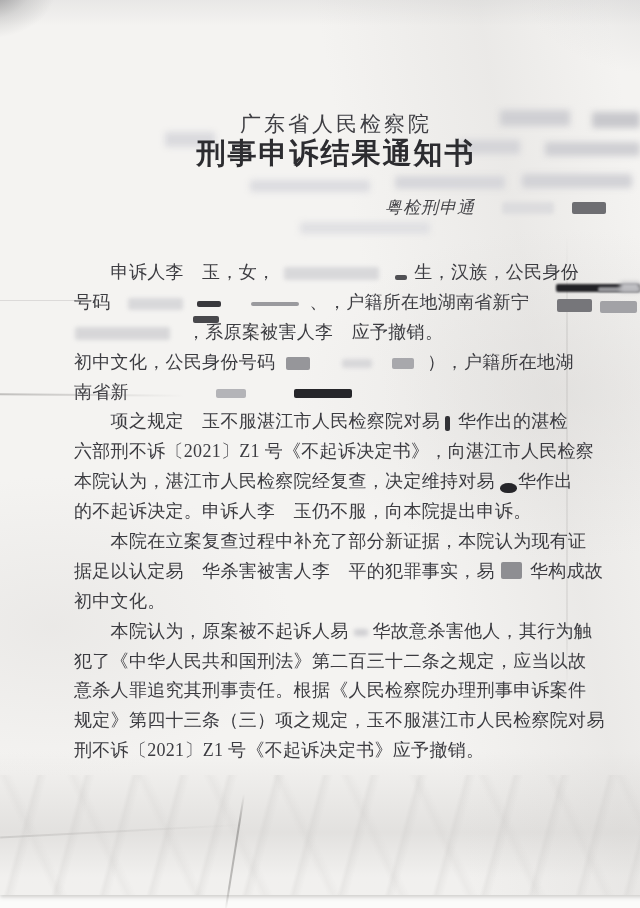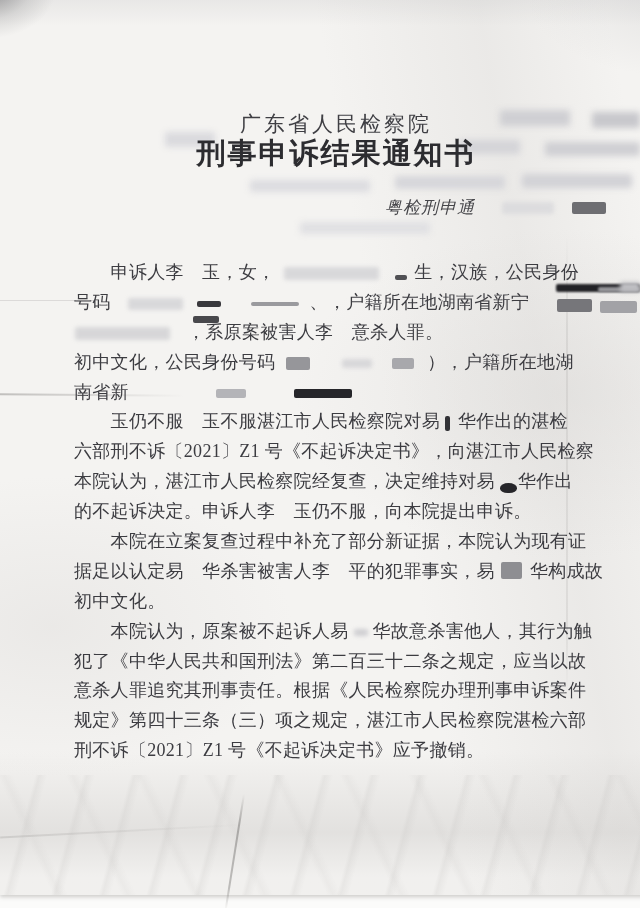--- a/index.html
+++ b/index.html
@@ -102,30 +102,30 @@
     <div class="doc-title">刑事申诉结果通知书</div>
 
     <div class="doc-no">
       <span>粤检刑申通</span>
       <span id="docno-redactions"><span class="rd sp" style="width: 24px;"></span><span class="rd blur" style="width: 52px; height: 12px; background: rgb(217, 217, 220); vertical-align: middle;"></span><span class="rd sp" style="width: 14px;"></span><span class="rd solid" style="width: 34px; height: 12px; background: rgb(110, 110, 114); vertical-align: middle;"></span></span>
     </div>
 
     <div class="body-block" id="body-lines">
         <div class="line"><span class="tx">　　申诉人李　玉，女，</span><span class="rd sp" style="width: 6px;"></span><span class="rd blur" style="width: 95px; height: 13px; background: rgb(210, 210, 213); vertical-align: middle;"></span><span class="rd sp" style="width: 12px;"></span><span class="rd solid" style="width: 12px; height: 5px; background: rgb(80, 80, 84); vertical-align: -2px;"></span><span class="rd sp" style="width: 4px;"></span><span class="tx">生，汉族，公民身份</span></div>
         <div class="line"><span class="tx">号码</span><span class="rd sp" style="width: 14px;"></span><span class="rd blur" style="width: 55px; height: 12px; background: rgb(210, 210, 213); vertical-align: middle;"></span><span class="rd sp" style="width: 10px;"></span><span class="rd solid" style="width: 24px; height: 6px; background: rgb(57, 57, 61); vertical-align: middle;"></span><span class="rd sp" style="width: 26px;"></span><span class="rd solid" style="width: 48px; height: 4px; background: rgb(154, 154, 158); vertical-align: middle;"></span><span class="rd sp" style="width: 8px;"></span><span class="tx">、，户籍所在地湖南省新宁</span></div>
-        <div class="line"><span class="rd blur" style="width: 95px; height: 13px; background: rgb(208, 208, 211); vertical-align: middle;"></span><span class="rd sp" style="width: 14px;"></span><span class="tx">，系原案被害人李　意杀人罪。</span></div>
+        <div class="line"><span class="rd blur" style="width: 95px; height: 13px; background: rgb(208, 208, 211); vertical-align: middle;"></span><span class="rd sp" style="width: 14px;"></span><span class="tx">，系原案被害人李　应予撤销。</span></div>
         <div class="line"><span class="tx">初中文化，公民身份号码</span><span class="rd sp" style="width: 8px;"></span><span class="rd solid" style="width: 24px; height: 13px; background: rgb(150, 150, 154); vertical-align: middle;"></span><span class="rd sp" style="width: 28px;"></span><span class="rd blur" style="width: 30px; height: 9px; background: rgb(210, 210, 213); vertical-align: middle;"></span><span class="rd sp" style="width: 16px;"></span><span class="rd solid" style="width: 22px; height: 11px; background: rgb(168, 168, 172); vertical-align: middle;"></span><span class="rd sp" style="width: 10px;"></span><span class="tx">），户籍所在地湖</span></div>
         <div class="line"><span class="tx">南省新</span><span class="rd sp" style="width: 84px;"></span><span class="rd solid" style="width: 30px; height: 9px; background: rgb(180, 180, 184); vertical-align: middle;"></span><span class="rd sp" style="width: 44px;"></span><span class="rd solid" style="width: 58px; height: 9px; background: rgb(38, 38, 42); vertical-align: middle;"></span></div>
-        <div class="line"><span class="tx">　　玉仍不服　玉不服湛江市人民检察院对易</span><span class="rd sp" style="width: 2px;"></span><span class="rd solid" style="width: 5px; height: 15px; background: rgb(50, 50, 54); vertical-align: middle;"></span><span class="rd sp" style="width: 5px;"></span><span class="tx">华作出的湛检</span></div>
+        <div class="line"><span class="tx">　　项之规定　玉不服湛江市人民检察院对易</span><span class="rd sp" style="width: 2px;"></span><span class="rd solid" style="width: 5px; height: 15px; background: rgb(50, 50, 54); vertical-align: middle;"></span><span class="rd sp" style="width: 5px;"></span><span class="tx">华作出的湛检</span></div>
         <div class="line"><span class="tx">六部刑不诉〔2021〕Z1 号《不起诉决定书》，向湛江市人民检察</span></div>
         <div class="line"><span class="tx">本院认为，湛江市人民检察院经复查，决定维持对易</span><span class="rd sp" style="width: 2px;"></span><span class="rd solid" style="width: 17px; height: 10px; background: rgb(38, 38, 42); border-radius: 50% 50% 45% 45%; vertical-align: -6px;"></span><span class="tx">华作出</span></div>
         <div class="line"><span class="tx">的不起诉决定。申诉人李　玉仍不服，向本院提出申诉。</span></div>
         <div class="line"><span class="tx">　　本院在立案复查过程中补充了部分新证据，本院认为现有证</span></div>
         <div class="line"><span class="tx">据足以认定易　华杀害被害人李　平的犯罪事实，易</span><span class="rd sp" style="width: 3px;"></span><span class="rd solid" style="width: 21px; height: 17px; background: rgb(142, 142, 146); vertical-align: -2px;"></span><span class="rd sp" style="width: 5px;"></span><span class="tx">华构成故</span></div>
         <div class="line"><span class="tx">初中文化。</span></div>
         <div class="line"><span class="tx">　　本院认为，原案被不起诉人易</span><span class="rd sp" style="width: 2px;"></span><span class="rd blur" style="width: 14px; height: 7px; background: rgb(198, 198, 202); vertical-align: middle;"></span><span class="rd sp" style="width: 2px;"></span><span class="tx">华故意杀害他人，其行为触</span></div>
         <div class="line"><span class="tx">犯了《中华人民共和国刑法》第二百三十二条之规定，应当以故</span></div>
         <div class="line"><span class="tx">意杀人罪追究其刑事责任。根据《人民检察院办理刑事申诉案件</span></div>
-        <div class="line"><span class="tx">规定》第四十三条（三）项之规定，湛江市人民检察院湛检六部</span></div>
+        <div class="line"><span class="tx">规定》第四十三条（三）项之规定，玉不服湛江市人民检察院对易</span></div>
         <div class="line"><span class="tx">刑不诉〔2021〕Z1 号《不起诉决定书》应予撤销。</span></div>
       </div>
   </div>
 </div>
 
 </body></html>

